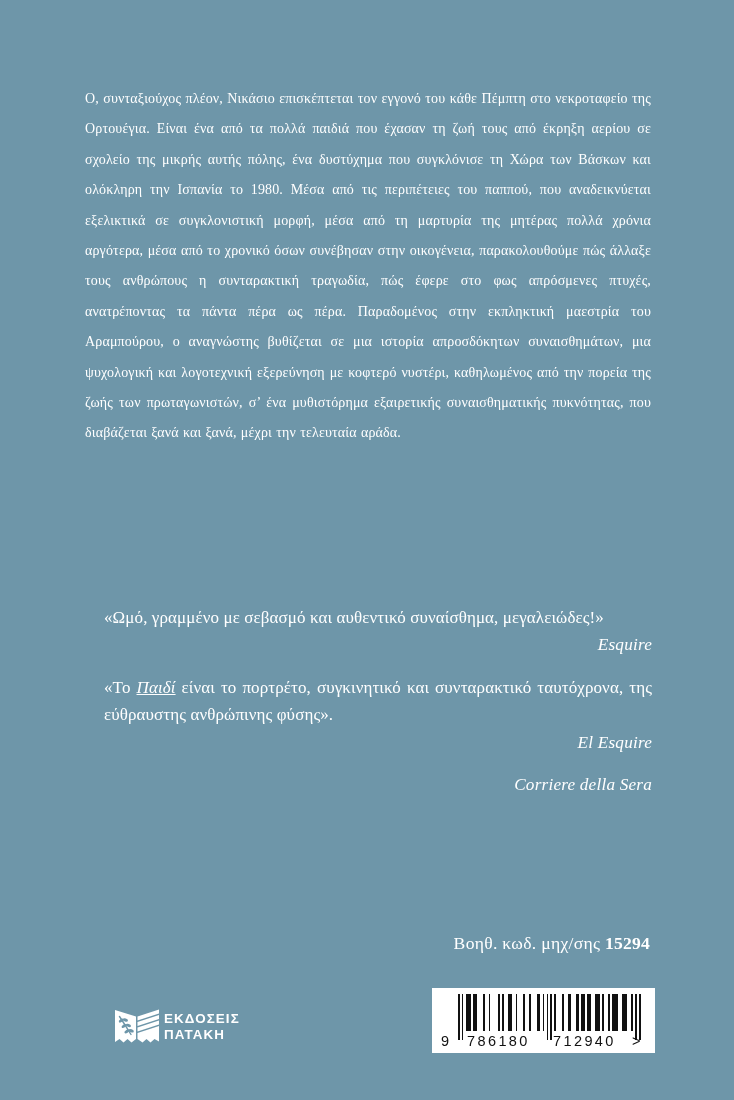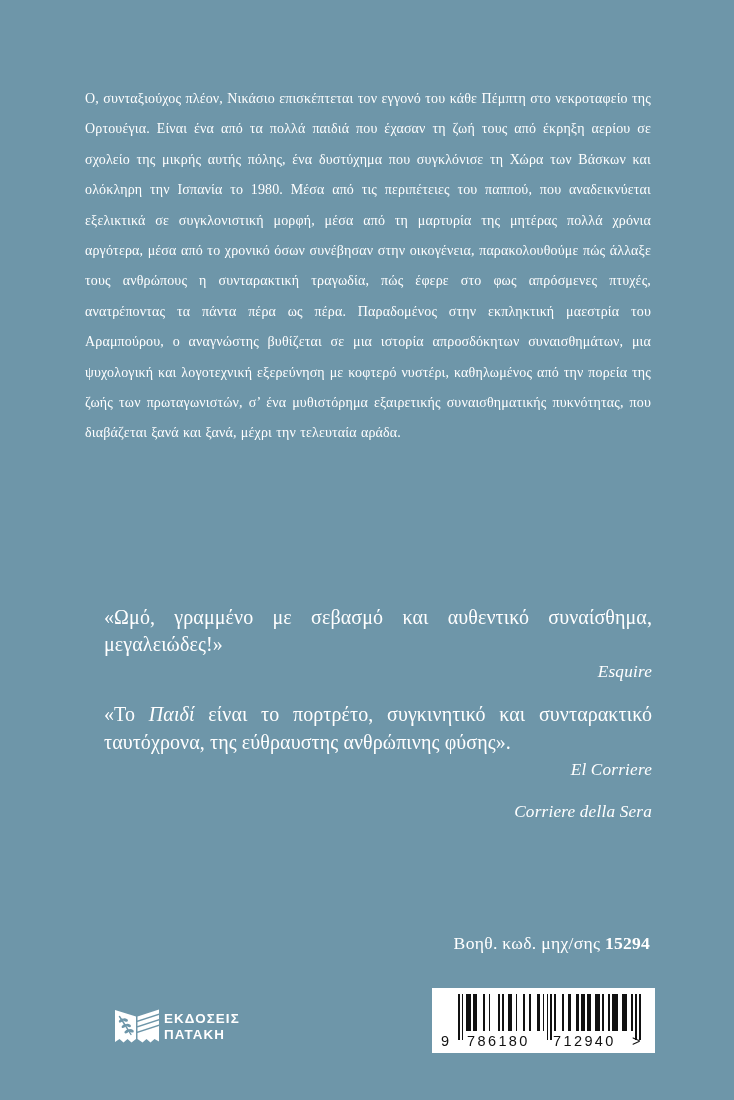--- a/index.html
+++ b/index.html
@@ -43,28 +43,29 @@
     position: absolute;
     left: 104px;
     top: 604px;
     width: 548px;
     color: #ffffff;
   }
   .quote-block {
     margin-bottom: 17px;
   }
   .quote-text {
-    font-size: 20px;
+    font-size: 17px;
     line-height: 27.2px;
     text-align: justify;
     text-justify: inter-word;
     letter-spacing: 0.1px;
   }
   .quote-text i {
     font-style: italic;
+    text-decoration: underline;
   }
   .quote-source {
     margin-top: 1px;
     font-style: italic;
     font-size: 17.2px;
     line-height: 25px;
     text-align: right;
     letter-spacing: 0.2px;
   }
 
@@ -158,21 +159,21 @@
 
   <div class="quotes">
 
     <div class="quote-block">
       <div class="quote-text"><span>«Ωμό, γραμμένο με σεβασμό και αυθεντικό συναίσθημα, μεγαλειώδες!»</span><i></i><span></span></div>
       <div class="quote-source">Esquire</div>
     </div>
 
     <div class="quote-block">
       <div class="quote-text"><span>«Το </span><i>Παιδί</i><span> είναι το πορτρέτο, συγκινητικό και συνταρακτικό ταυτόχρονα, της εύθραυστης ανθρώπινης φύσης».</span></div>
-      <div class="quote-source">El Corriere</div>
+      <div class="quote-source">El Esquire</div>
     </div>
 
     <div class="quote-block">
       <div class="quote-source">Corriere della Sera</div>
     </div>
 
   </div>
 
   <div class="isbn-block">
     <div class="isbn-line2"><span>Βοηθ. κωδ. μηχ/σης</span> <b>15294</b></div>

